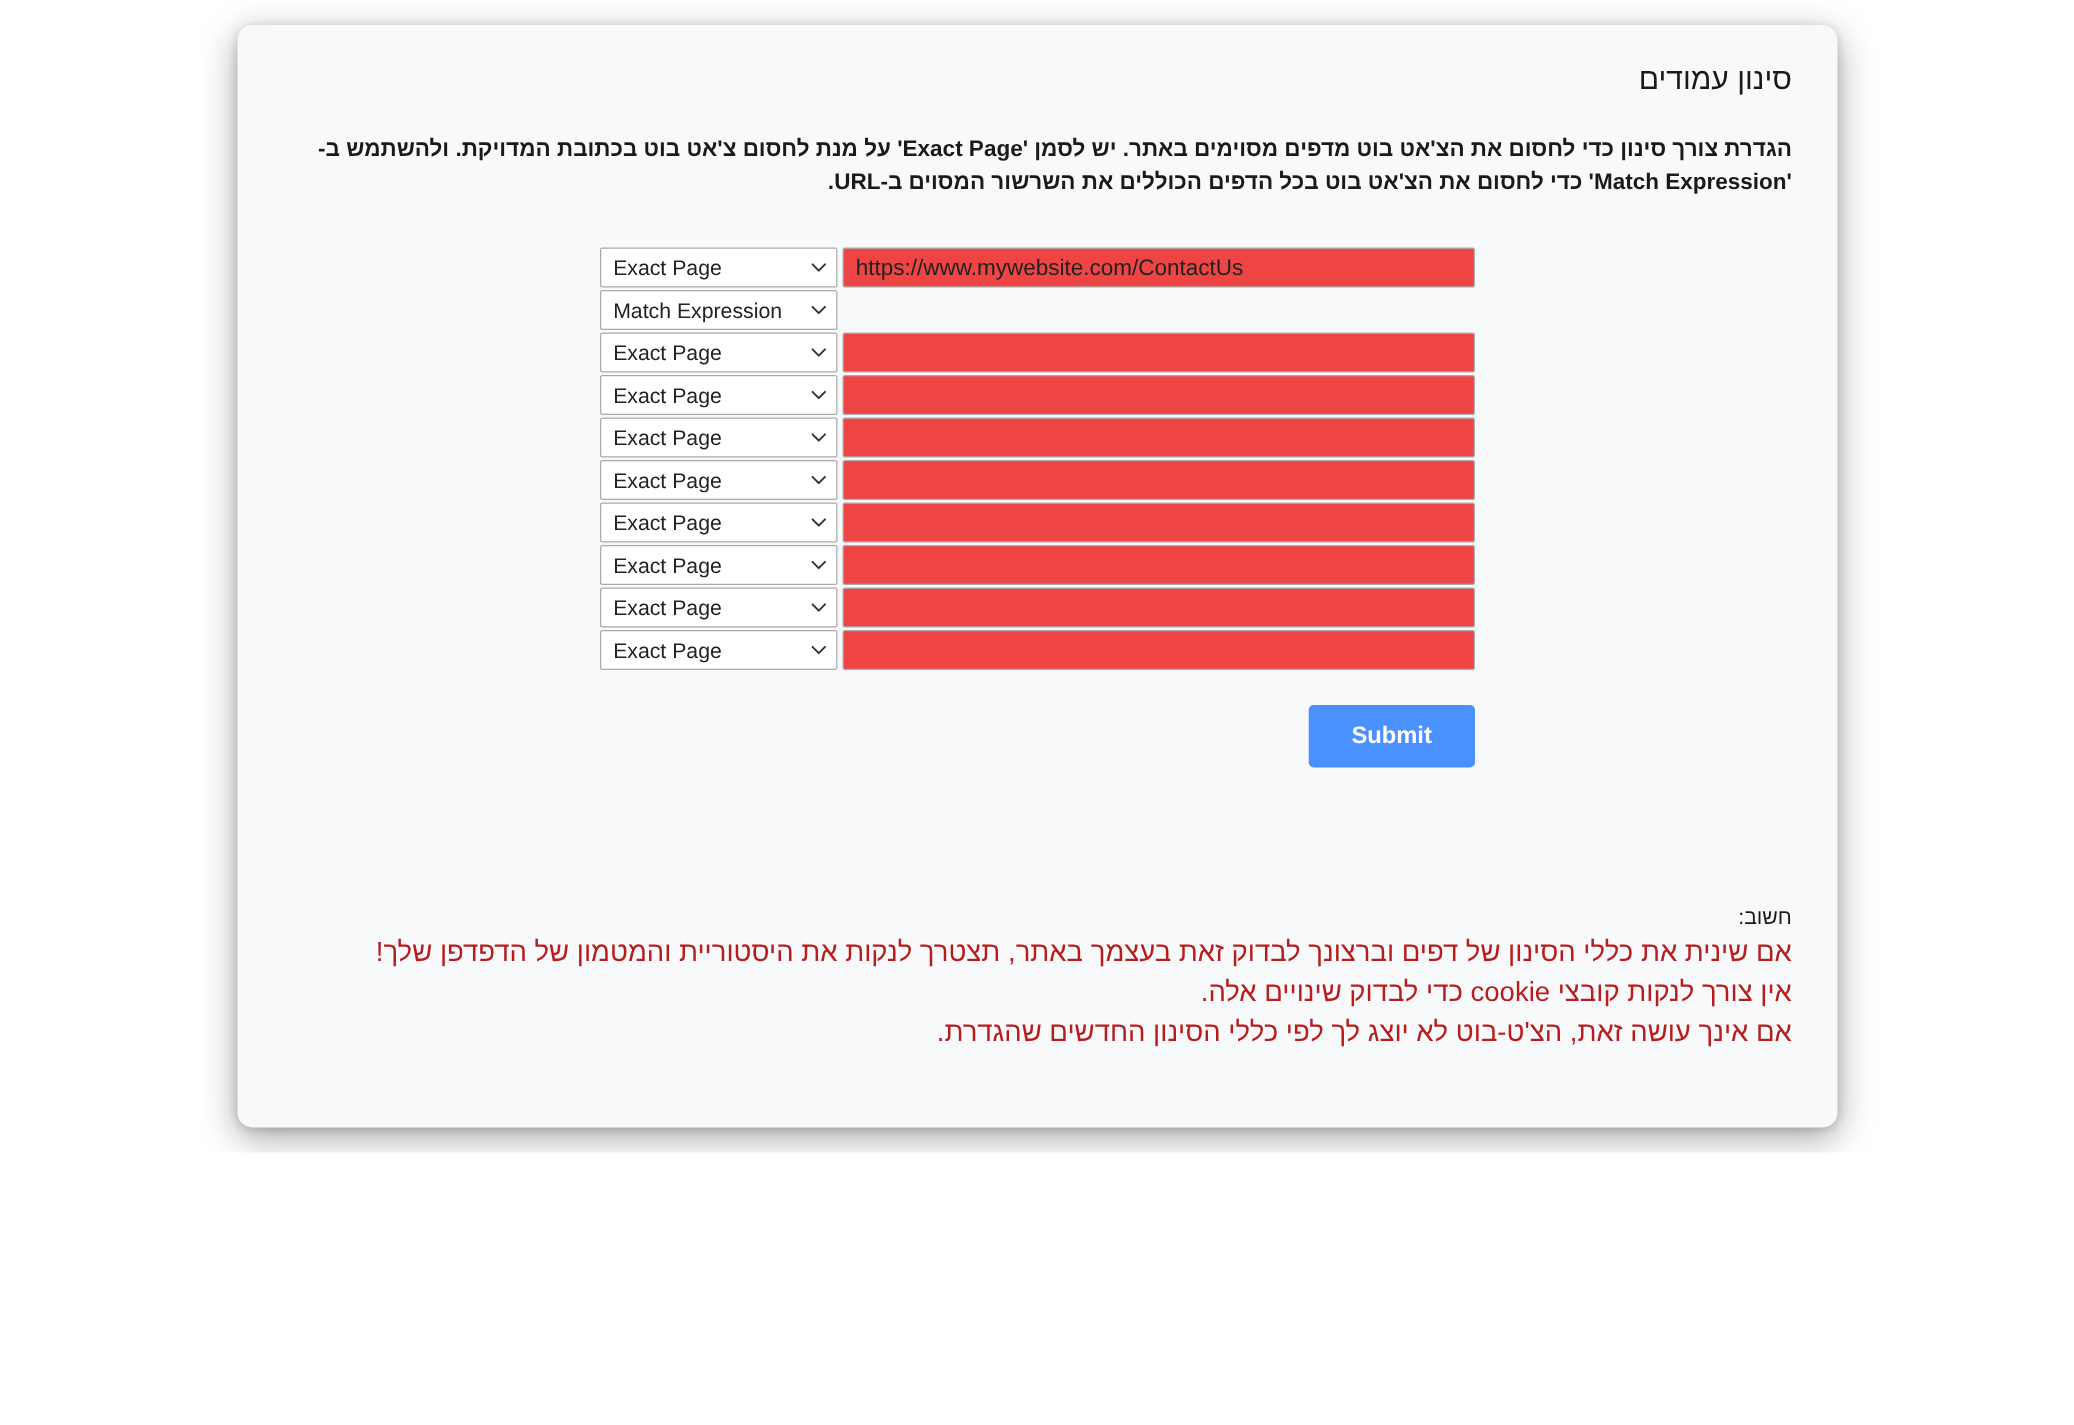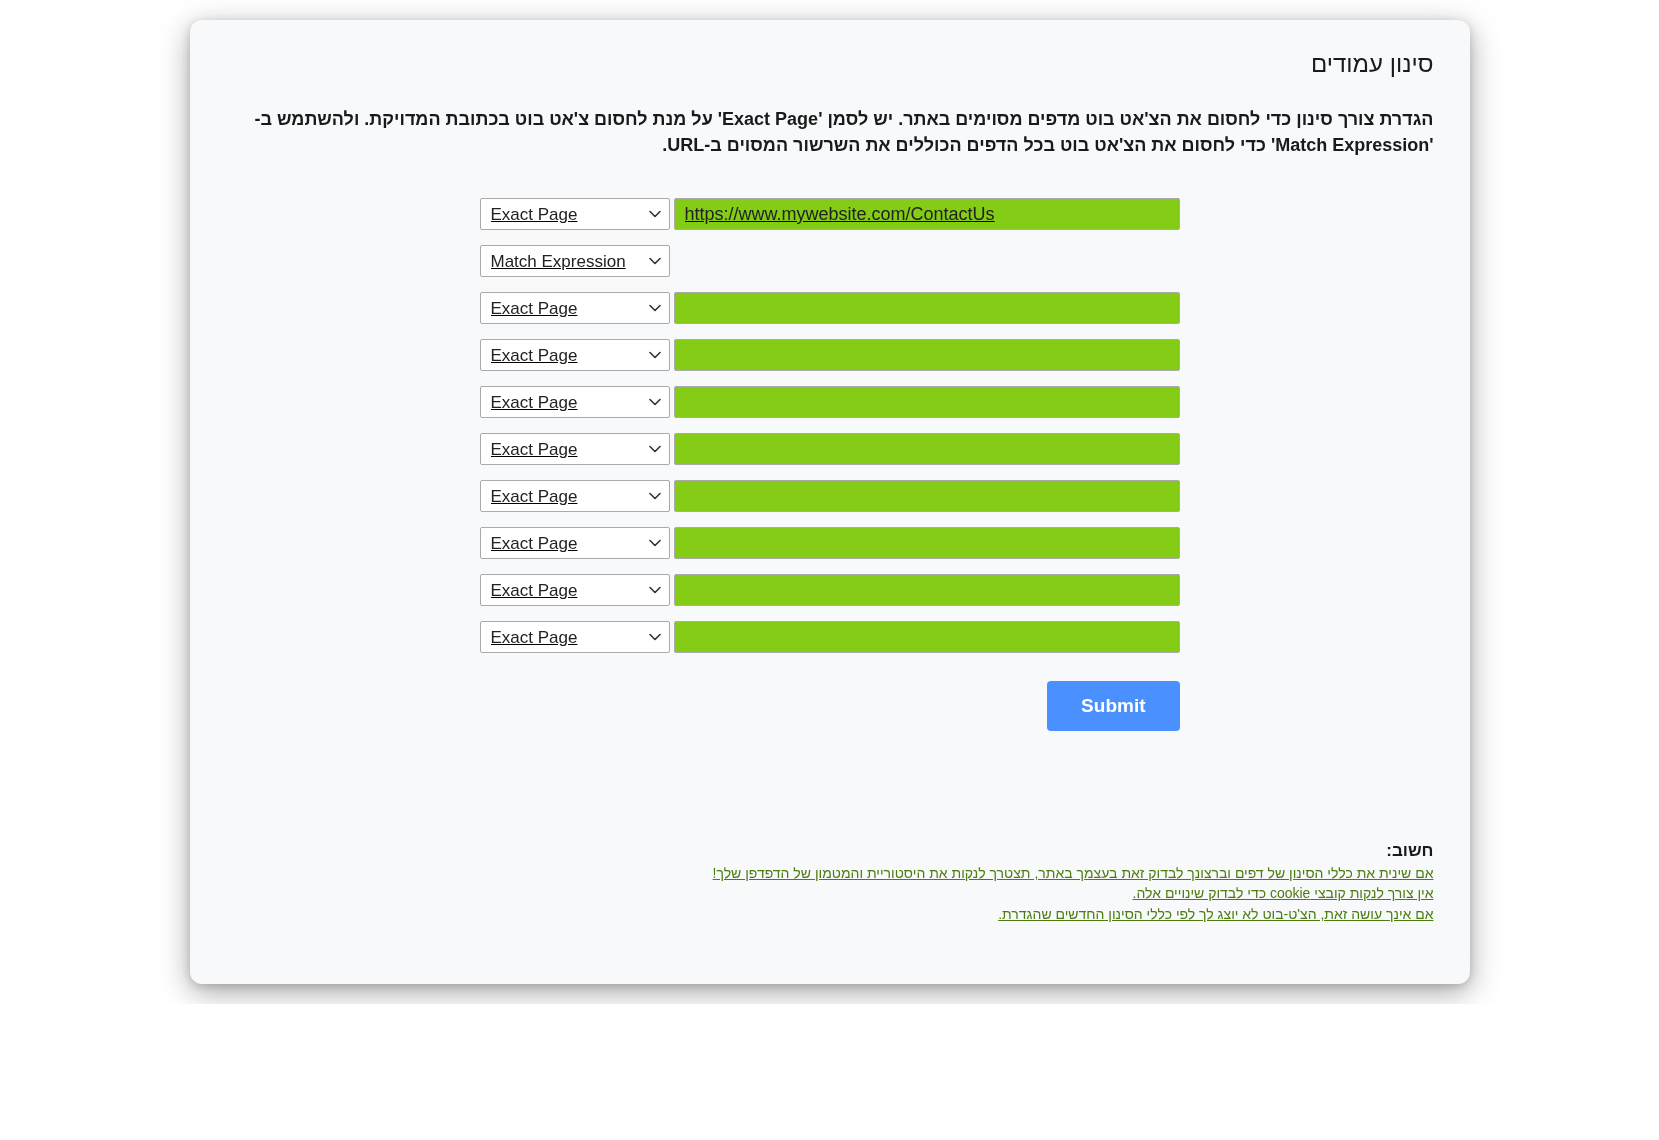--- a/index.html
+++ b/index.html
@@ -38,22 +38,21 @@
 }
 .form-area {
   direction: ltr;
   display: flex;
   flex-direction: column;
   align-items: center;
 }
 .rows {
   display: flex;
   flex-direction: column;
-  gap: 15px;
-  text-decoration: underline;
+  gap: 2px;
 }
 .form-row {
   display: flex;
   gap: 4px;
   align-items: center;
 }
 .select-wrap {
   position: relative;
   width: 190px;
   height: 32px;
@@ -89,21 +88,21 @@
   align-items: center;
   justify-content: center;
 }
 .select-wrap .chev svg {
   width: 12px;
   height: 8px;
 }
 .text-input {
   width: 506px;
   height: 32px;
-  background: #84cc16;
+  background: #ef4444;
   border: 1px solid #aaa;
   border-radius: 2px;
   font-size: 18px;
   padding: 0 10px;
   color: #222;
   outline: none;
 }
 .submit-row {
   display: flex;
   justify-content: flex-end;
@@ -120,29 +119,28 @@
   padding: 14px 34px;
   cursor: pointer;
 }
 .note-block {
   margin-top: 110px;
   text-align: right;
   direction: rtl;
 }
 .note-heading {
   font-size: 17px;
-  font-weight: 700;
+  font-weight: 400;
   color: #1a1a1a;
   margin-bottom: 2px;
 }
 .note-line {
-  font-size: 14px;
-  color: #4d7c0f;
+  font-size: 22px;
+  color: #b91c1c;
   line-height: 1.45;
-  text-decoration: underline;
 }
 </style>
 </head>
 <body>
 
 <div class="card">
 
   <h2 class="page-title">סינון עמודים</h2>
 
   <p class="description">הגדרת צורך סינון כדי לחסום את הצ'אט בוט מדפים מסוימים באתר. יש לסמן 'Exact Page' על מנת לחסום צ'אט בוט בכתובת המדויקת. ולהשתמש ב-'Match Expression' כדי לחסום את הצ'אט בוט בכל הדפים הכוללים את השרשור המסוים ב-URL.</p>

